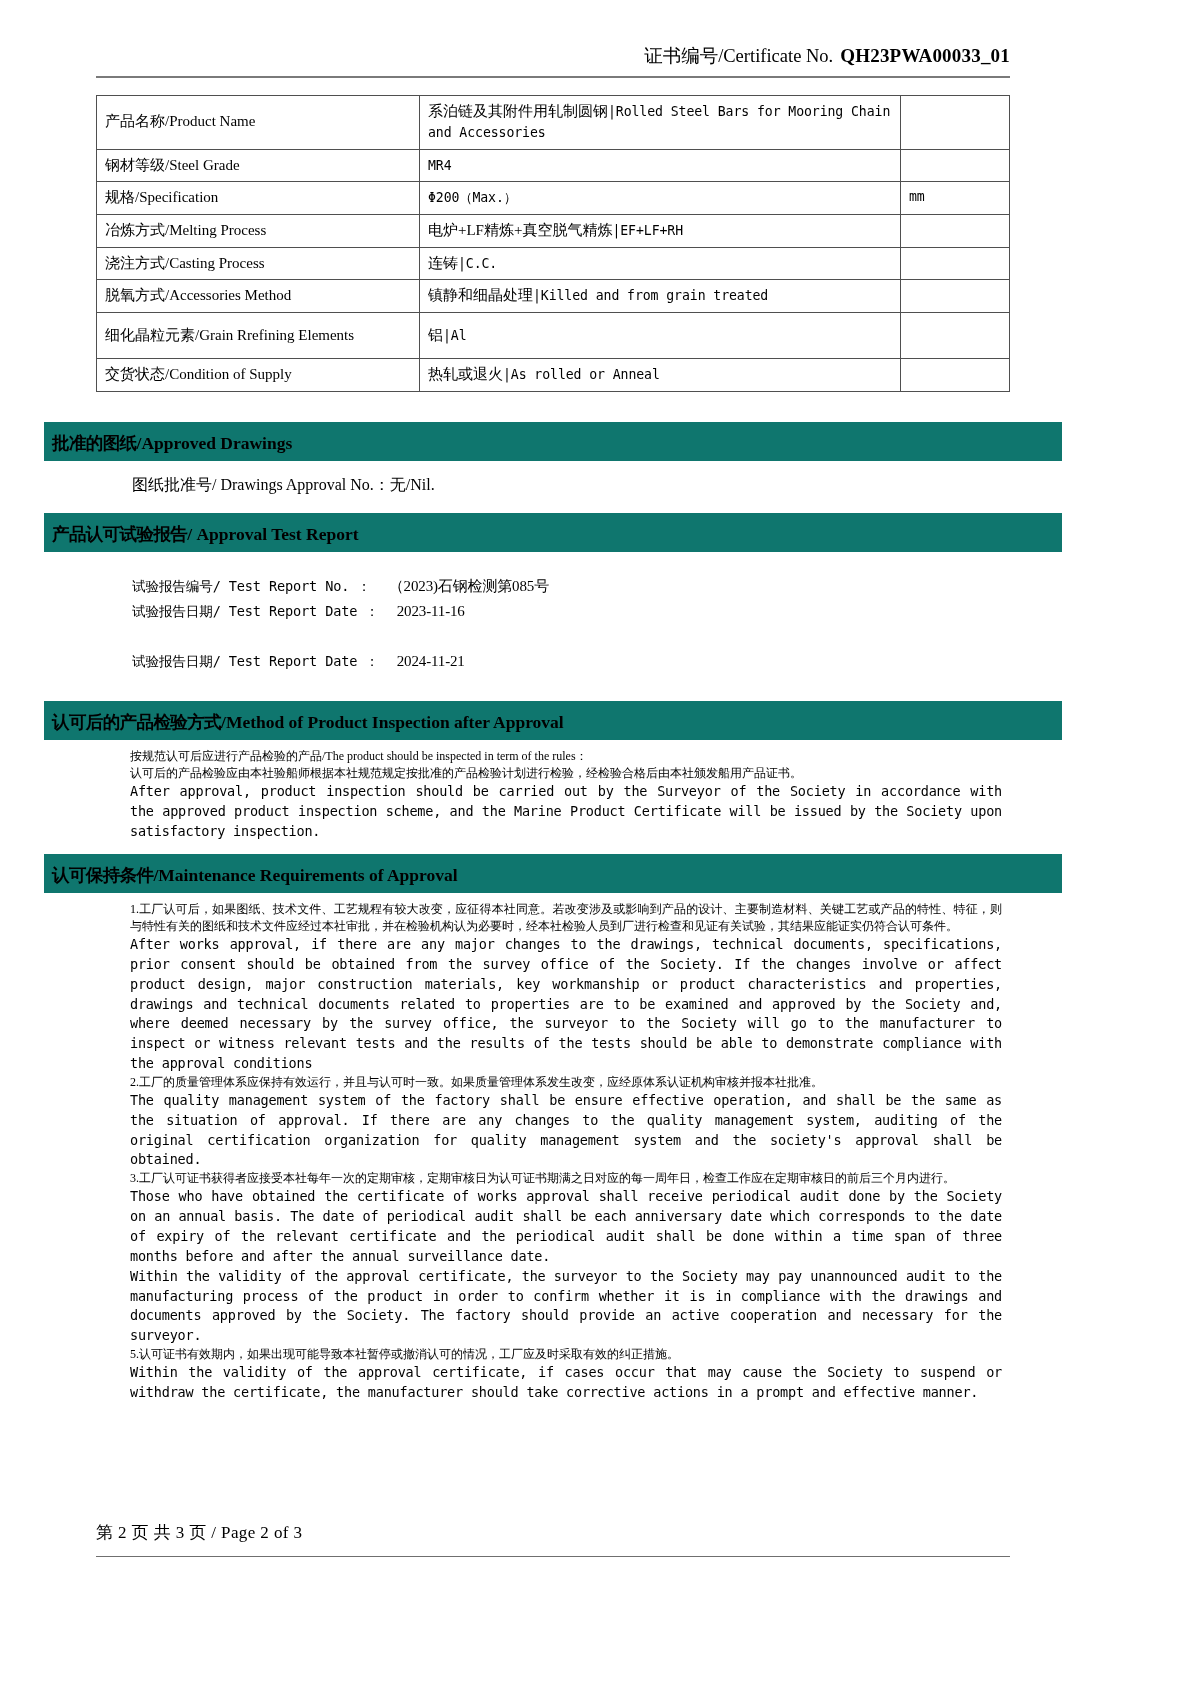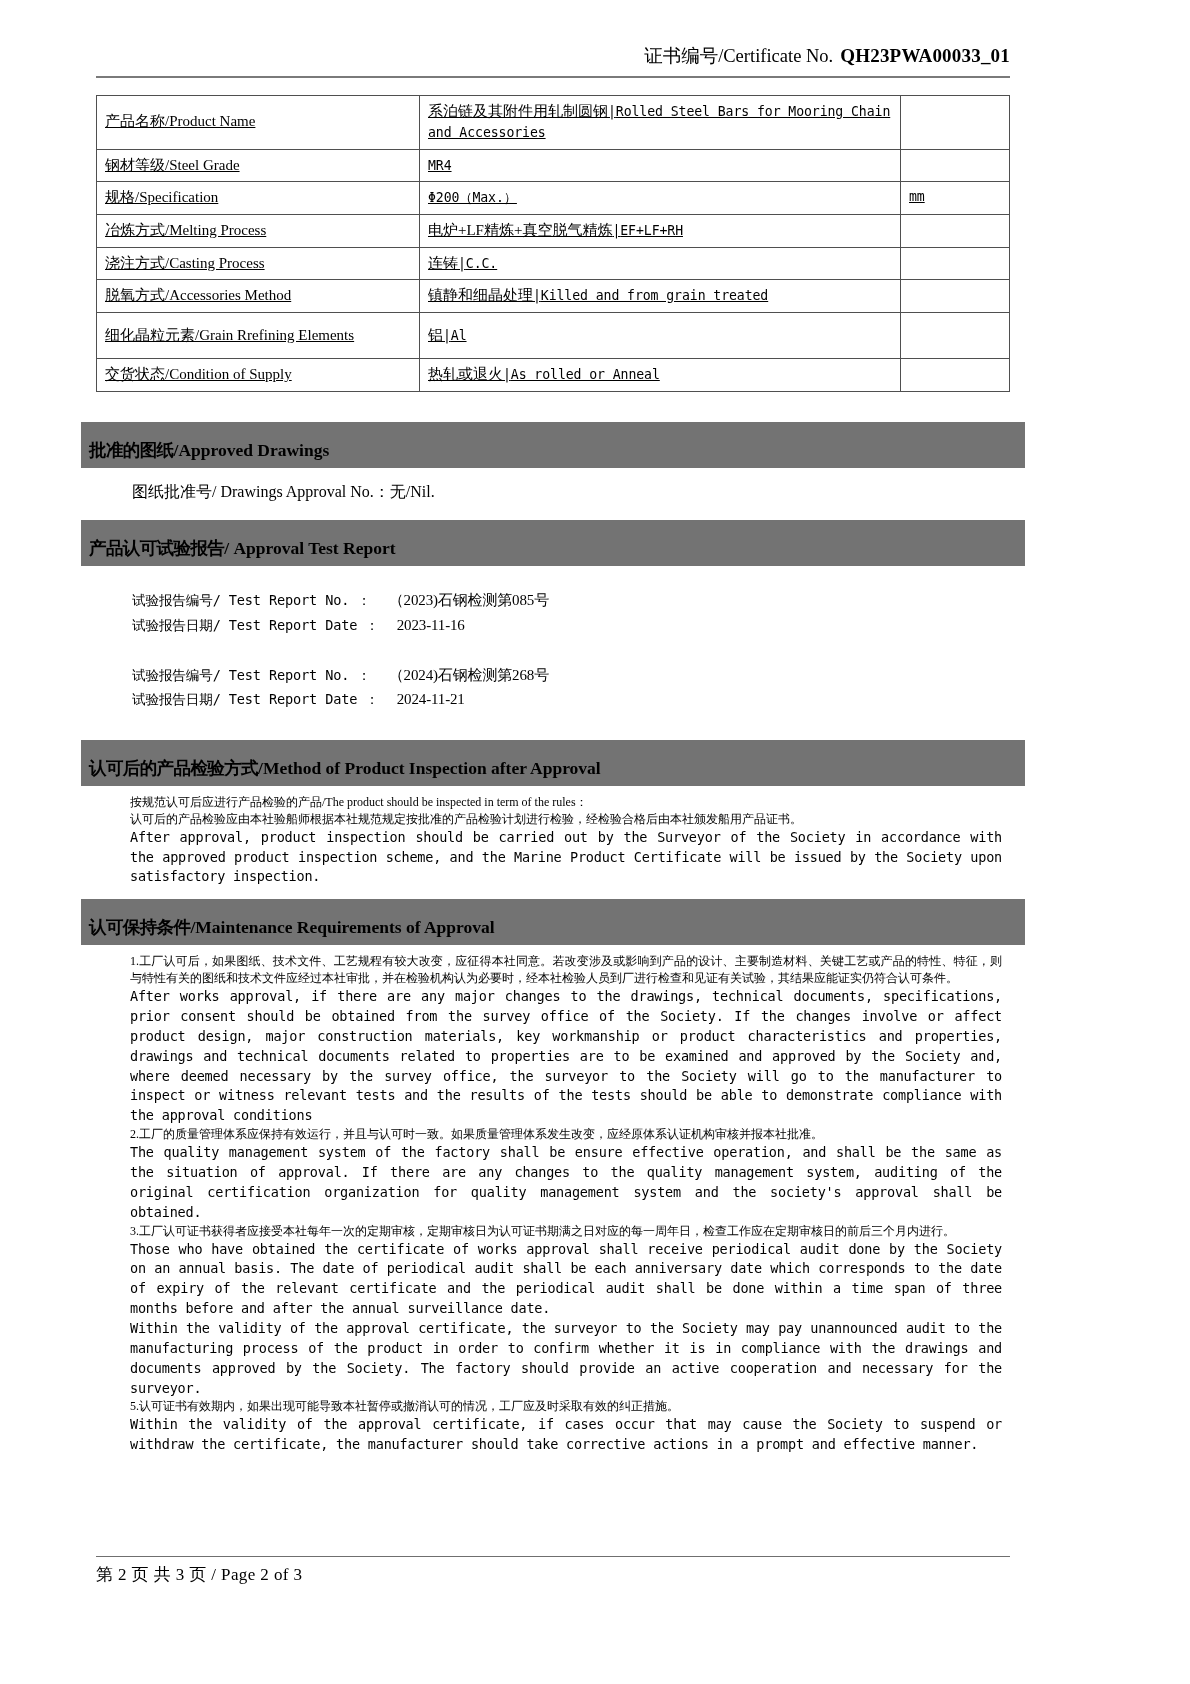--- a/index.html
+++ b/index.html
@@ -45,21 +45,20 @@
   }
   .header-rule {
     margin: 8px 96px 0 96px;
     border-top: 2.5px solid #7a7a7a;
     height: 0;
   }
 
   
   .tbl-wrap {
     margin: 17px 96px 0 96px;
-    text-decoration: underline;
   }
   table.product {
     border-collapse: collapse;
     width: 100%;
     table-layout: fixed;
     font-size: 15px;
   }
   table.product td {
     border: 1px solid #4f4f4f;
     padding: 5px 8px 6px 8px;
@@ -76,23 +75,23 @@
     letter-spacing: -0.1px;
   }
   .cjk {
     font-family: "Liberation Serif", "DejaVu Serif", serif;
     font-size: 15px;
   }
   .cellmix { white-space: normal; }
 
   
   .sec-bar {
-    margin: 0 81px;
-    background: #737373;
-    padding: 18px 8px 7px 8px;
+    margin: 0 44px;
+    background: #0f766e;
+    padding: 11px 8px 7px 8px;
     font-weight: bold;
     font-size: 17.5px;
     line-height: 1.2;
   }
   .sec-bar .sb-cjk { letter-spacing: -0.6px; }
 
   .sp-18 { height: 18px; }
   .sp-12 { height: 12px; }
   .sp-8  { height: 8px; }
   .sp-24 { height: 24px; }
@@ -137,21 +136,21 @@
   .footer-rule {
     position: absolute;
     left: 96px;
     right: 96px;
     top: 1556px;
     border-top: 1.6px solid #6f6f6f;
   }
   .footer {
     position: absolute;
     left: 96px;
-    top: 1563px;
+    top: 1521px;
     font-family: "Liberation Serif", "DejaVu Serif", serif;
     font-size: 17px;
     letter-spacing: 0.4px;
   }
 </style>
 </head>
 <body>
 
 <div class="page">
 
@@ -224,21 +223,20 @@
     <span class="sb-cjk">产品认可试验报告</span><span>/ Approval Test Report</span>
   </div>
   <div class="sp-18"></div>
   <div class="block">
     <div id="report-blocks">
         <div>
           <div class="line-mono"><span>试验报告编号/ Test Report No. ：</span><span class="cjk" style="margin-left: 18px;">（2023)石钢检测第085号</span></div>
           <div class="line-mono"><span>试验报告日期/ Test Report Date ：</span><span class="cjk" style="margin-left: 18px;">2023-11-16</span></div>
         </div>
         <div style="margin-top: 26px;">
-          <div class="line-mono"><span>试验报告编号/ Test Report No. ：</span><span class="cjk" style="margin-left: 18px;">（2024)石钢检测第268号</span></div>
           <div class="line-mono"><span>试验报告日期/ Test Report Date ：</span><span class="cjk" style="margin-left: 18px;">2024-11-21</span></div>
         </div>
       </div>
   </div>
 
   <div class="sp-24"></div>
 
   <div class="sec-bar">
     <span class="sb-cjk">认可后的产品检验方式</span><span>/Method of Product Inspection after Approval</span>
   </div>

